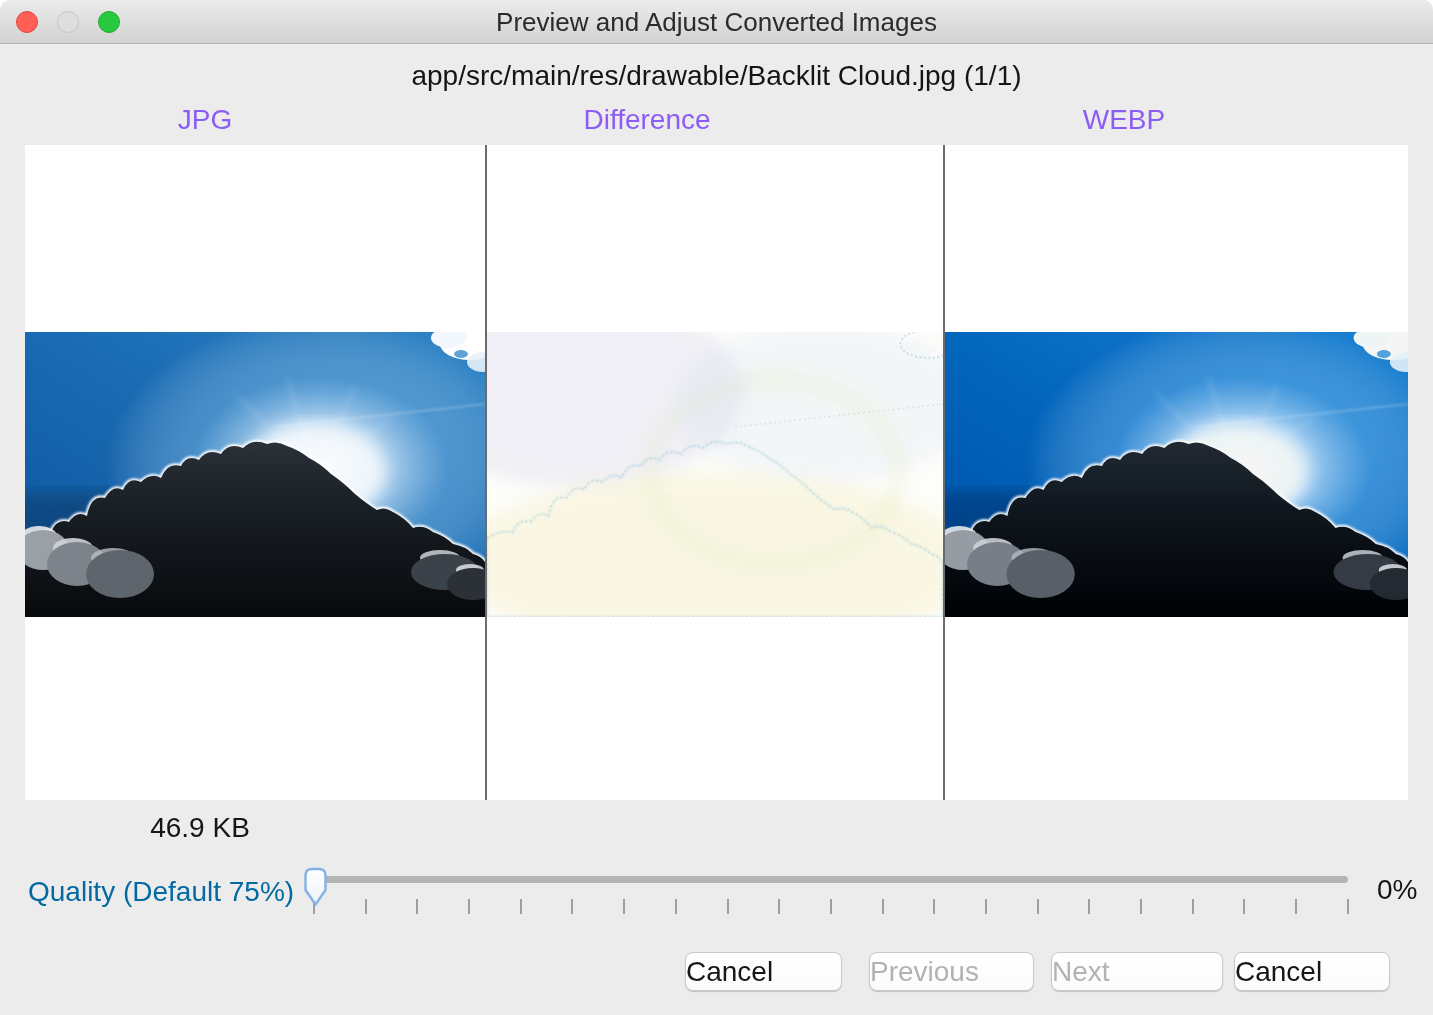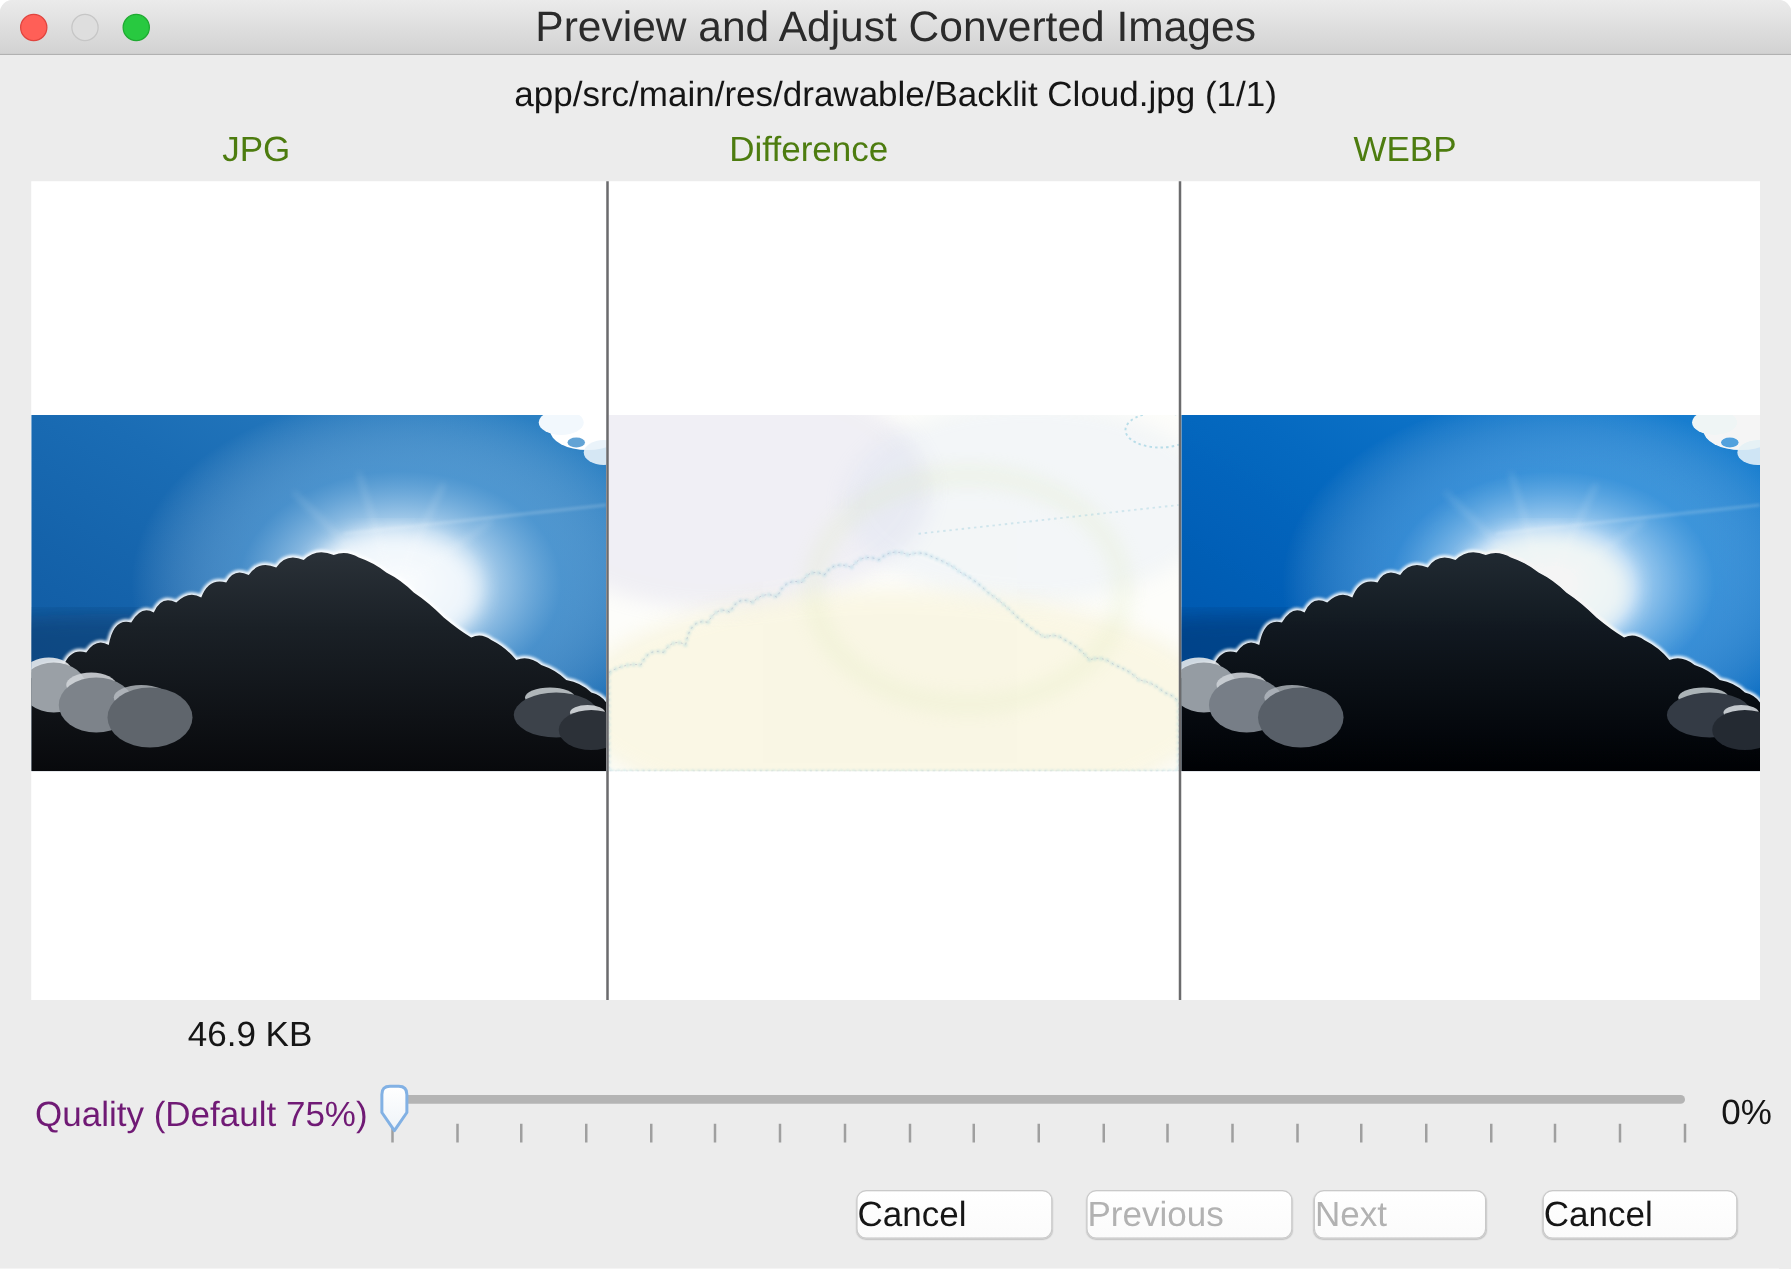--- a/index.html
+++ b/index.html
@@ -13,28 +13,28 @@
     position:absolute; top:0; left:0; width:100%; height:44px;
     background:linear-gradient(#ebebeb,#d2d2d2);
     border-bottom:1px solid #b1b1b1;
   }
   .traffic { position:absolute; top:11px; width:22px; height:22px; border-radius:50%; }
   .t-red   { left:16px;  background:#ff5f57; border:1px solid #e0443e; }
   .t-gray  { left:57px;  background:#dedede; border:1px solid #c6c6c6; }
   .t-green { left:98px;  background:#28c940; border:1px solid #1faa31; }
   .win-title {
     position:absolute; top:0; left:0; width:100%; height:44px;
-    line-height:44px; text-align:center; font-size:34px; font-weight:500; color:#2b2b2b;
+    line-height:44px; text-align:center; font-size:26px; font-weight:500; color:#2b2b2b;
   }
   
   .path-title {
     position:absolute; top:60px; left:0; width:100%;
     text-align:center; font-size:28px; color:#151515;
   }
-  .col-label { position:absolute; top:104px; transform:translateX(-50%); font-size:28px; color:#4d7c0f; }
+  .col-label { position:absolute; top:104px; transform:translateX(-50%); font-size:28px; color:#8b5cf6; }
   .col-jpg  { left:205px; }
   .col-diff { left:604px;margin-left:43px; }
   .col-webp { left:1124px; }
   
   .panels {
     position:absolute; left:25px; top:145px; width:1383px; height:655px;
     background:#ffffff;
   }
   .divider { position:absolute; top:0; width:2px; height:655px; background:#6b6b6d; }
   .div-1 { left:460px; }
@@ -42,21 +42,21 @@
   .preview { position:absolute; top:187px; height:285px; }
   .preview svg { display:block; width:100%; height:100%; }
   .prev-jpg  { left:0;     width:460px; }
   .prev-diff { left:462px; width:456px; }
   .prev-webp { left:920px; width:463px; filter:saturate(1.18) contrast(1.07) brightness(0.96); }
   
   .size-label { position:absolute; top:812px; font-size:28px; color:#151515; }
   .size-jpg  { left:200px; transform:translateX(-50%); }
   .size-webp { left:948px; }
   
-  .quality-label { position:absolute; left:28px; top:876px; font-size:28px; color:#701a75; }
+  .quality-label { position:absolute; left:28px; top:876px; font-size:28px; color:#0369a1; }
   .slider { position:absolute; left:0; top:0; }
   .slider-track {
     position:absolute; left:315px; top:876px; width:1033px; height:7px;
     background:#b4b4b4; border-radius:3.5px;
   }
   .slider-ticks {
     position:absolute; left:313px; top:899px; width:1036px; height:15px;
     display:flex; justify-content:space-between;
   }
   .slider-ticks i { width:2px; height:15px; background:#9f9f9f; }
@@ -68,21 +68,21 @@
     background:linear-gradient(#ffffff,#fbfbfb);
     border:1px solid #c9c9c9;
     box-shadow:0 1px 1px rgba(0,0,0,0.18);
     font-size:28px; color:#161616; text-align:left; line-height:37px;
     font-family:"Liberation Sans", sans-serif;
     cursor:pointer;
   }
   .btn.disabled { color:#b2b2b2; }
   .btn-cancel   { left:685px;  width:157px; }
   .btn-previous { left:869px;  width:165px; }
-  .btn-next     { left:1051px; width:138px; }
+  .btn-next     { left:1051px; width:172px; }
   .btn-finish   { left:1234px; width:156px; }
   .defs-holder { position:absolute; width:0; height:0; overflow:hidden; }
 </style>
 </head>
 <body>
 
 <div class="window">
 
   <svg class="defs-holder" aria-hidden="true">
     <defs>

